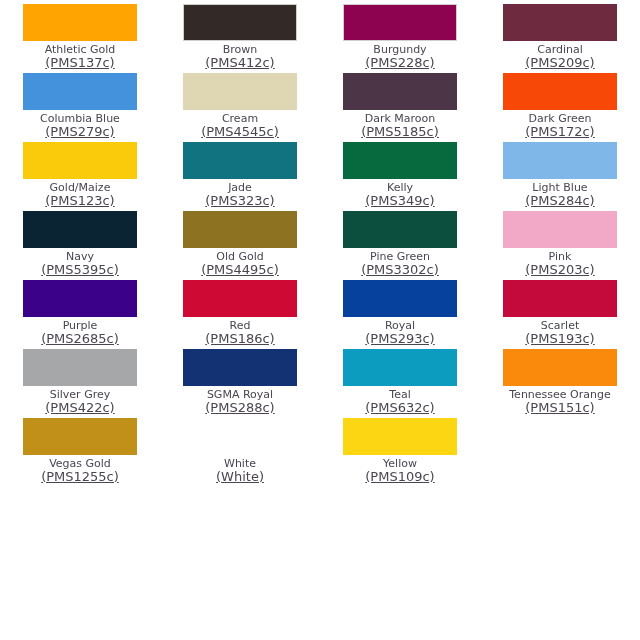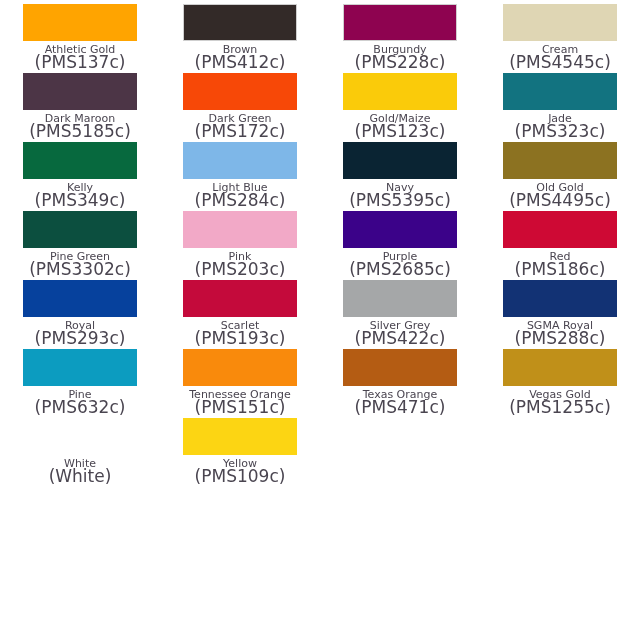--- a/index.html
+++ b/index.html
@@ -47,24 +47,25 @@
   .swatch-label {
     margin-top: 2px;
     font-size: 11px;
     line-height: 13px;
     color: #4a4550;
     text-align: center;
     white-space: nowrap;
   }
 
   .swatch-code {
-    font-size: 17px;
+    font-size: 13px;
     line-height: 13px;
     color: #4a4550;
     white-space: nowrap;
+    text-decoration: underline;
   }
 </style>
 </head>
 <body>
 
 <div id="swatch-grid">
     <div class="swatch-cell">
       <div class="swatch-chip" style="background: rgb(255, 164, 0);"></div>
       <div class="swatch-label">Athletic Gold</div>
       <div class="swatch-code">(PMS137c)</div>
@@ -73,20 +74,30 @@
       <div class="swatch-chip has-outline" style="background: rgb(51, 42, 40);"></div>
       <div class="swatch-label">Brown</div>
       <div class="swatch-code">(PMS412c)</div>
     </div>
     <div class="swatch-cell">
       <div class="swatch-chip has-outline" style="background: rgb(142, 3, 80);"></div>
       <div class="swatch-label">Burgundy</div>
       <div class="swatch-code">(PMS228c)</div>
     </div>
     <div class="swatch-cell">
+      <div class="swatch-chip" style="background: rgb(110, 42, 63);"></div>
+      <div class="swatch-label">Cardinal</div>
+      <div class="swatch-code">(PMS209c)</div>
+    </div>
+    <div class="swatch-cell">
+      <div class="swatch-chip" style="background: rgb(67, 146, 219);"></div>
+      <div class="swatch-label">Columbia Blue</div>
+      <div class="swatch-code">(PMS279c)</div>
+    </div>
+    <div class="swatch-cell">
       <div class="swatch-chip" style="background: rgb(223, 214, 180);"></div>
       <div class="swatch-label">Cream</div>
       <div class="swatch-code">(PMS4545c)</div>
     </div>
     <div class="swatch-cell">
       <div class="swatch-chip" style="background: rgb(76, 53, 70);"></div>
       <div class="swatch-label">Dark Maroon</div>
       <div class="swatch-code">(PMS5185c)</div>
     </div>
     <div class="swatch-cell">
@@ -159,34 +170,29 @@
       <div class="swatch-label">Silver Grey</div>
       <div class="swatch-code">(PMS422c)</div>
     </div>
     <div class="swatch-cell">
       <div class="swatch-chip" style="background: rgb(18, 50, 116);"></div>
       <div class="swatch-label">SGMA Royal</div>
       <div class="swatch-code">(PMS288c)</div>
     </div>
     <div class="swatch-cell">
       <div class="swatch-chip" style="background: rgb(12, 156, 192);"></div>
-      <div class="swatch-label">Pine</div>
+      <div class="swatch-label">Teal</div>
       <div class="swatch-code">(PMS632c)</div>
     </div>
     <div class="swatch-cell">
       <div class="swatch-chip" style="background: rgb(249, 138, 12);"></div>
       <div class="swatch-label">Tennessee Orange</div>
       <div class="swatch-code">(PMS151c)</div>
     </div>
     <div class="swatch-cell">
-      <div class="swatch-chip" style="background: rgb(180, 92, 19);"></div>
-      <div class="swatch-label">Texas Orange</div>
-      <div class="swatch-code">(PMS471c)</div>
-    </div>
-    <div class="swatch-cell">
       <div class="swatch-chip" style="background: rgb(192, 144, 25);"></div>
       <div class="swatch-label">Vegas Gold</div>
       <div class="swatch-code">(PMS1255c)</div>
     </div>
     <div class="swatch-cell">
       <div class="swatch-chip is-invisible"></div>
       <div class="swatch-label">White</div>
       <div class="swatch-code">(White)</div>
     </div>
     <div class="swatch-cell">

